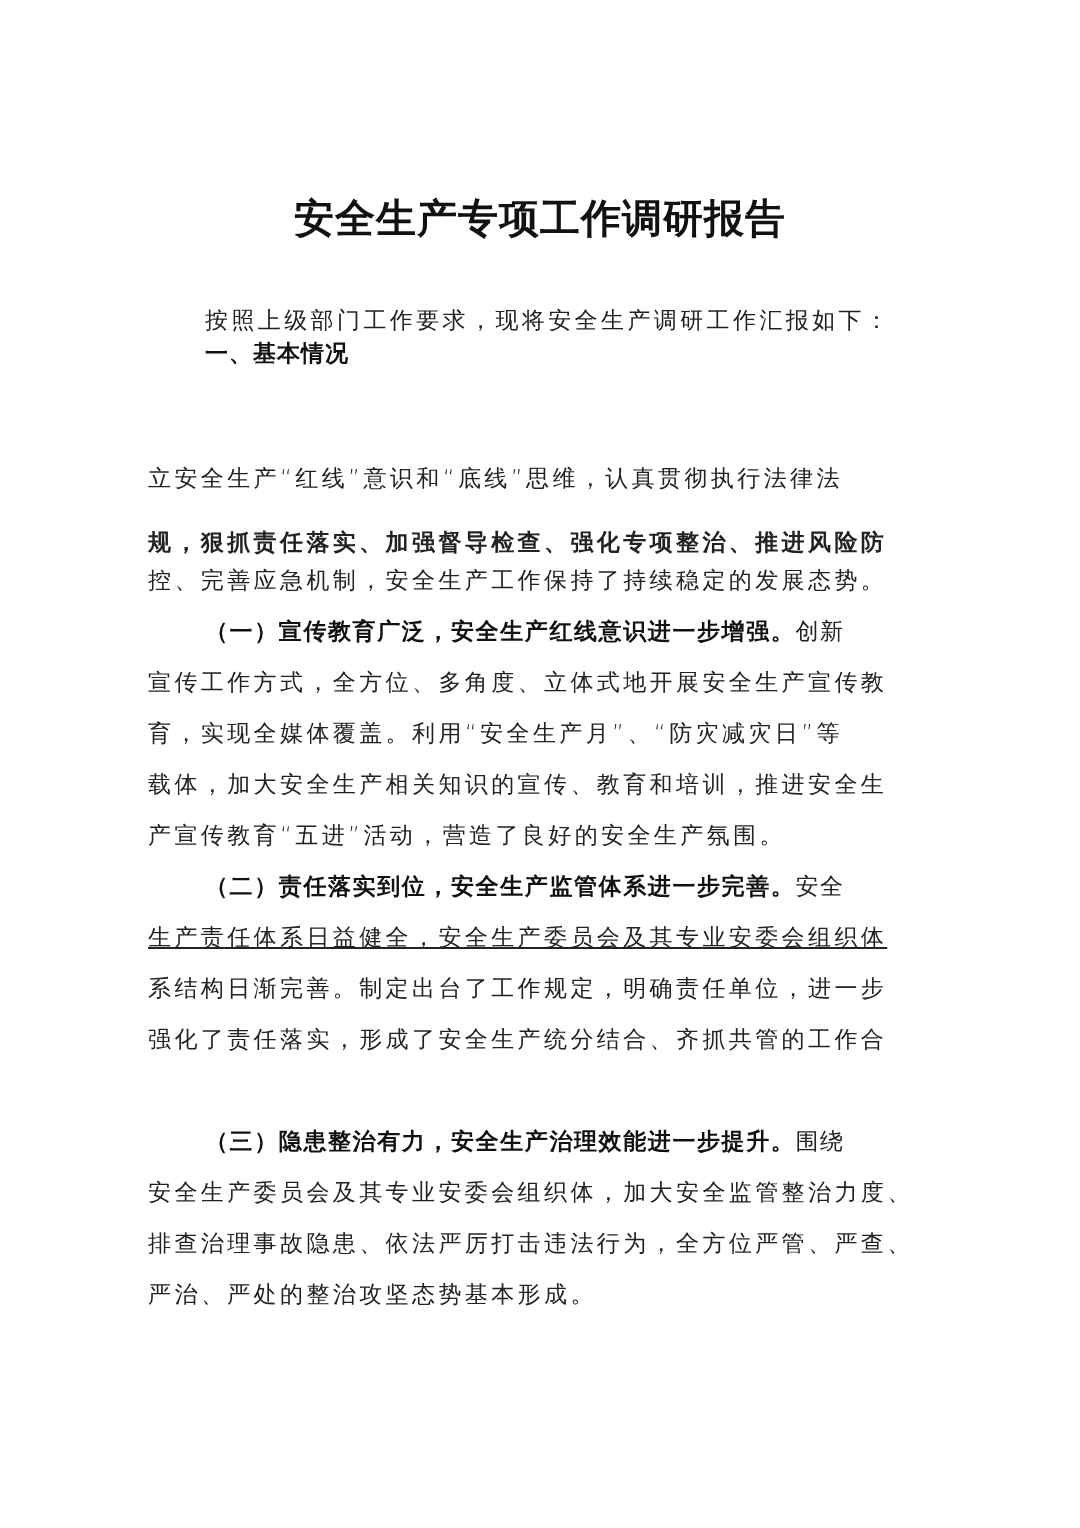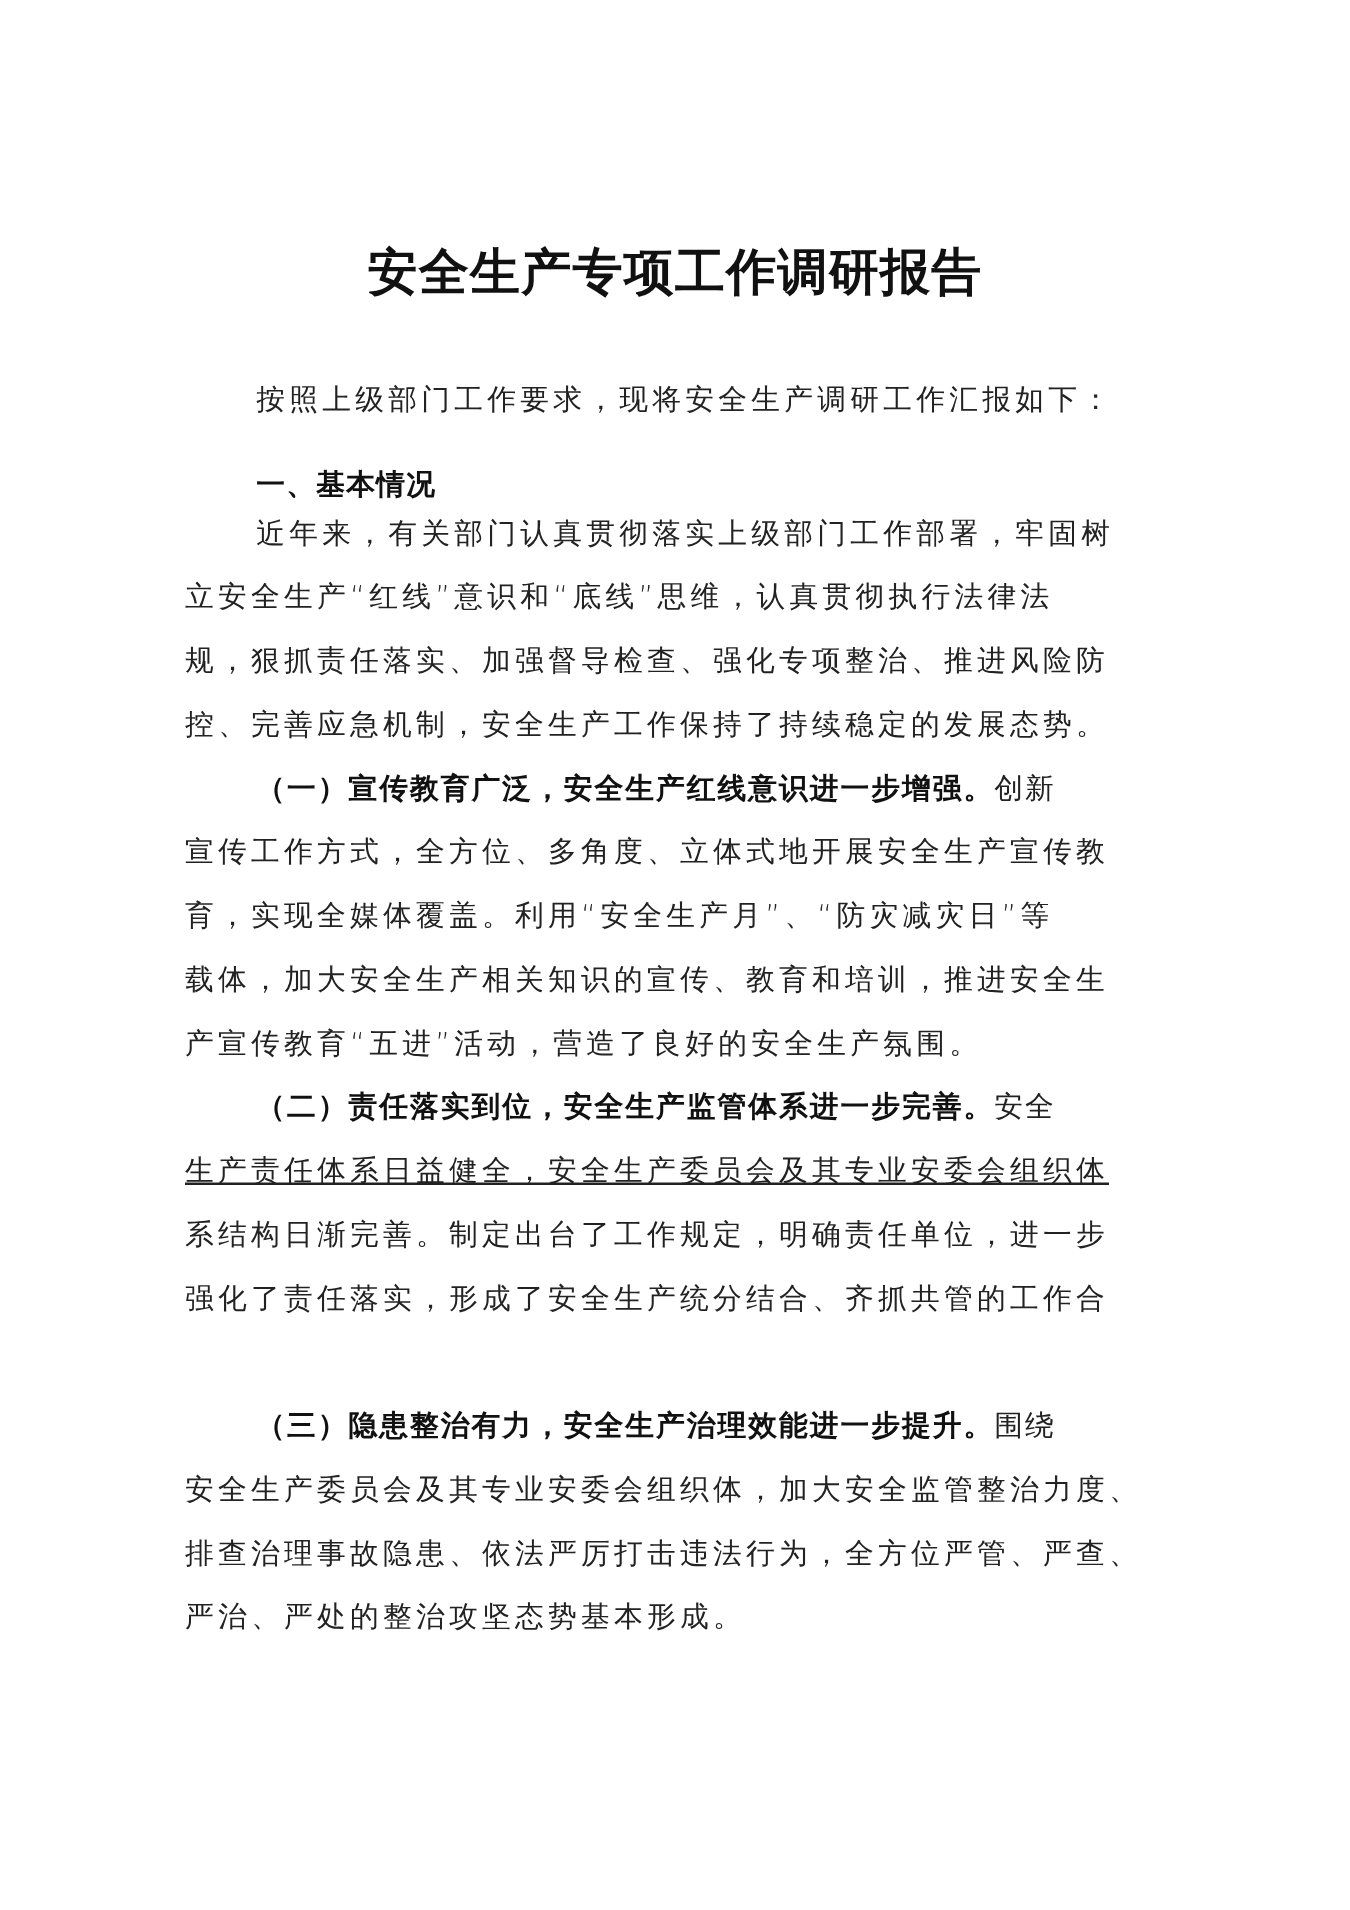--- a/index.html
+++ b/index.html
@@ -22,25 +22,24 @@
     .sub-rest { letter-spacing: 1.6px; }
   </style>
 </head>
 <body>
 
 <div class="page">
   <div class="title">安全生产专项工作调研报告</div>
 
   <div class="line indent" style="top:300px;">按照上级部门工作要求，现将安全生产调研工作汇报如下：</div>
 
-  <div class="line indent heading" style="top:368px;">一、基本情况</div>
+  <div class="line indent heading" style="top:333px;">一、基本情况</div>
 
-  <div class="line indent" style="top:407px;">近年来，有关部门认真贯彻落实上级部门工作部署，牢固树</div>
   <div class="line" style="top:458px;">立安全生产“红线”意识和“底线”思维，认真贯彻执行法律法</div>
-  <div class="line" style="top:509px;">规，狠抓责任落实、加强督导检查、强化专项整治、推进风险防</div>
+  <div class="line" style="top:522px;font-weight:bold;">规，狠抓责任落实、加强督导检查、强化专项整治、推进风险防</div>
   <div class="line" style="top:560px;">控、完善应急机制，安全生产工作保持了持续稳定的发展态势。</div>
 
   <div class="line indent" style="top:611px;">
     <span class="sub-bold">（一）宣传教育广泛，安全生产红线意识进一步增强。</span><span class="sub-rest">创新</span>
   </div>
   <div class="line" style="top:662px;">宣传工作方式，全方位、多角度、立体式地开展安全生产宣传教</div>
   <div class="line" style="top:713px;">育，实现全媒体覆盖。利用“安全生产月”、“防灾减灾日”等</div>
   <div class="line" style="top:764px;">载体，加大安全生产相关知识的宣传、教育和培训，推进安全生</div>
   <div class="line" style="top:815px;">产宣传教育“五进”活动，营造了良好的安全生产氛围。</div>
 

